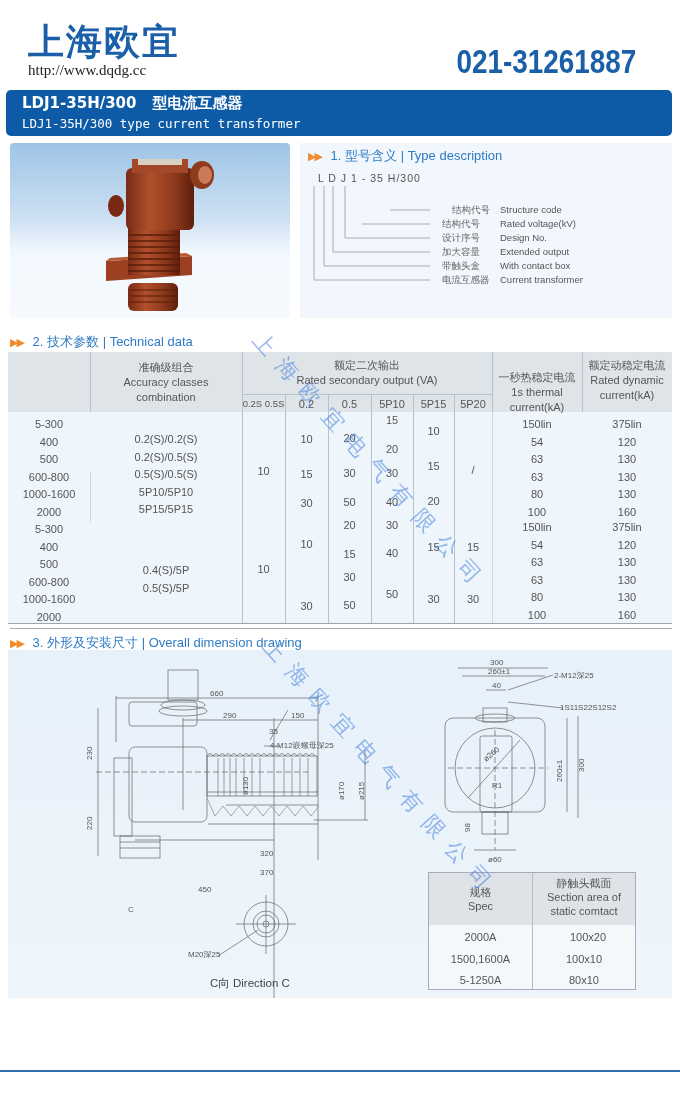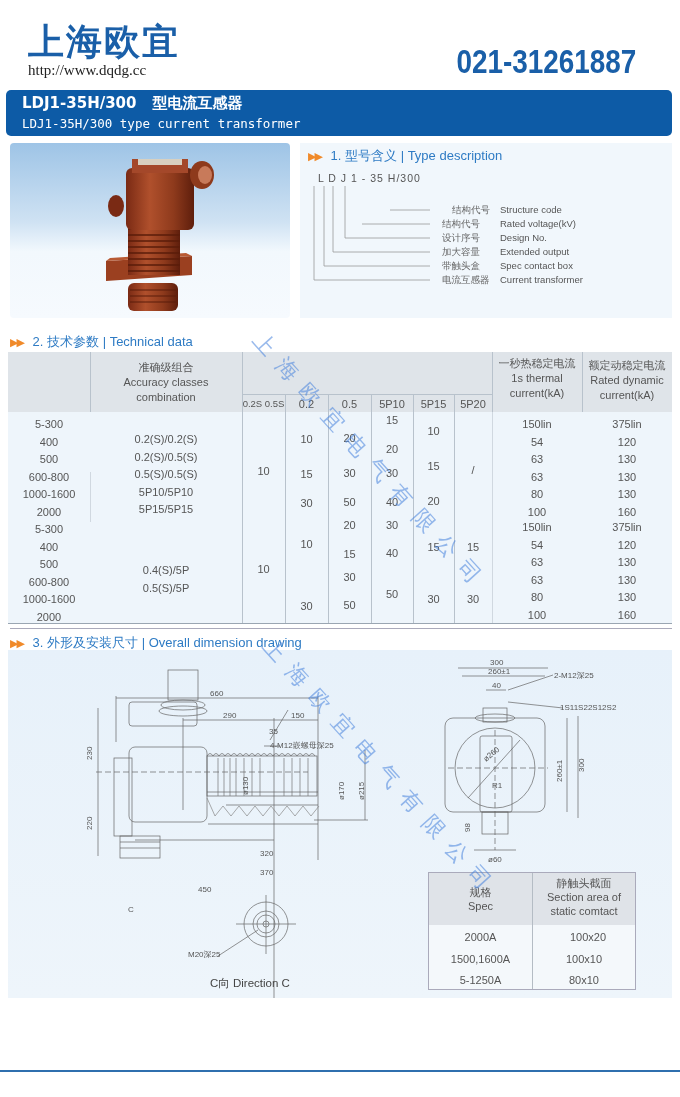--- a/index.html
+++ b/index.html
@@ -114,21 +114,21 @@
     <polyline points="33,6 33,72 130,72"></polyline>
     <polyline points="24,6 24,86 130,86"></polyline>
     <polyline points="14,6 14,100 130,100"></polyline>
   </g>
 </svg>
 <div>
   <div class="td-row" style="left:442px; top:204px;text-align:center;"><span class="cn">结构代号</span><span class="en">Structure code</span></div>
   <div class="td-row" style="left:442px; top:218px;"><span class="cn">结构代号</span><span class="en">Rated voltage(kV)</span></div>
   <div class="td-row" style="left:442px; top:232px;"><span class="cn">设计序号</span><span class="en">Design No.</span></div>
   <div class="td-row" style="left:442px; top:246px;"><span class="cn">加大容量</span><span class="en">Extended output</span></div>
-  <div class="td-row" style="left:442px; top:260px;"><span class="cn">带触头盒</span><span class="en">Spec contact box</span></div>
+  <div class="td-row" style="left:442px; top:260px;"><span class="cn">带触头盒</span><span class="en">With contact box</span></div>
   <div class="td-row" style="left:442px; top:274px;"><span class="cn">电流互感器</span><span class="en">Current transformer</span></div>
 </div>
 
 <div class="section-head" style="left:10px; top:333px;">
   <span class="arrows">▶▶</span>
   <span>2.</span>
   <span>技术参数</span>
   <span> | </span>
   <span>Technical data</span>
 </div>
@@ -149,21 +149,25 @@
   <div class="vline" style="left:446px; top:42px; height:230px;"></div>
   <div class="vline" style="left:484px; top:60px; height:212px; background:#d0d8e0;"></div>
   <div class="vline" style="left:82px; top:120px; height:50px; background:#d0d8e0;"></div>
   <div class="hline" style="left:0; top:271px; width:664px; background:#9aa6b2;"></div>
 
   <div class="cell" style="left:82px; width:152px; top:8px; line-height:15px;">
     <div>准确级组合</div>
     <div>Accuracy classes</div>
     <div>combination</div>
   </div>
-  <div class="cell" style="left:484px; width:90px; top:4px; line-height:15px;">
+  <div class="cell" style="left:234px; width:250px; top:6px; line-height:15px;">
+    <div>额定二次输出</div>
+    <div>Rated secondary output (VA)</div>
+  </div>
+  <div class="cell" style="left:484px; width:90px; top:18px; line-height:15px;">
     <div>一秒热稳定电流</div>
     <div>1s thermal</div>
     <div>current(kA)</div>
   </div>
   <div class="cell" style="left:574px; width:90px; top:6px; line-height:15px;">
     <div>额定动稳定电流</div>
     <div>Rated dynamic</div>
     <div>current(kA)</div>
   </div>
   <div class="cell" style="left:234px; width:43px; top:46px; font-size:9.5px;">0.2S 0.5S</div>

